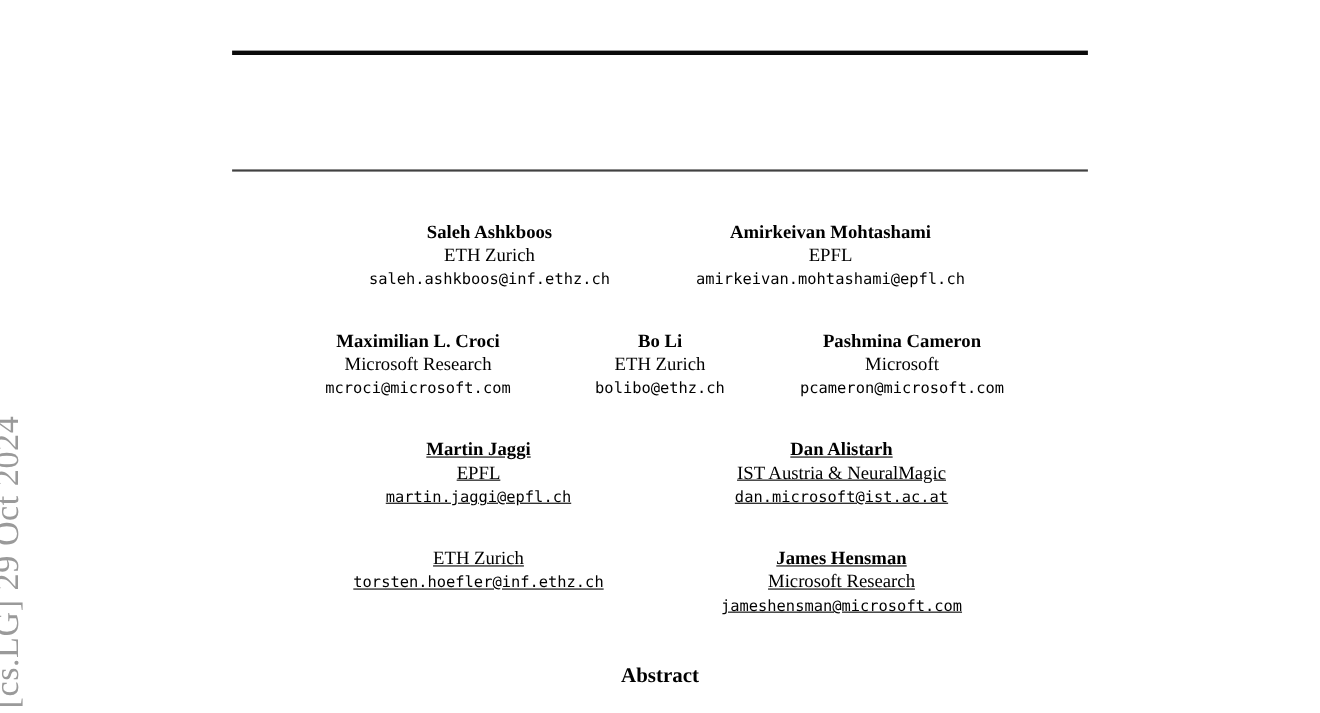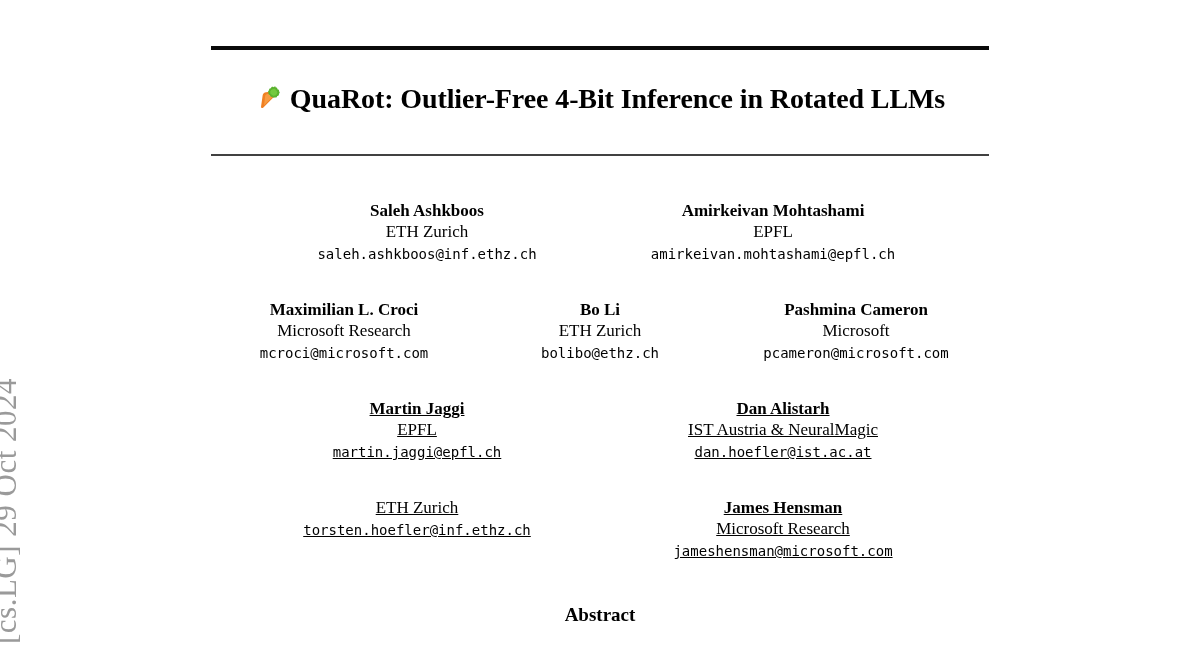--- a/index.html
+++ b/index.html
@@ -100,21 +100,20 @@
     position: absolute;
     left: 0;
     top: 200px;
     width: 778px;
   }
   .author-row {
     display: flex;
     justify-content: center;
     align-items: flex-start;
     margin-bottom: 34px;
-    gap: 36px;
   }
   .author-row.r1 { padding: 0 12px; }
   .author-block {
     text-align: center;
     line-height: 1;
   }
   .a-name {
     font-family: "Liberation Serif", "DejaVu Serif", serif;
     font-weight: bold;
     font-size: 17px;
@@ -159,33 +158,20 @@
 <body>
 
 <div id="arxiv-stamp">
   <div class="vtext">[cs.LG]  29 Oct 2024</div>
 </div>
 
 <div id="paper">
 
   <div class="rule-thick"></div>
 
-  <div id="title-row">
-    <span id="carrot-icon">
-      <svg viewBox="0 0 32 32" width="26" height="26" aria-hidden="true">
-
-        <path d="M22.6 9.6 C24.4 11.4 24.0 14.0 21.6 16.4 L10.0 28.0 C9.0 29.0 7.2 28.2 7.4 26.8 L9.4 13.0 C9.7 10.8 11.4 9.2 13.6 8.9 L18.2 8.3 C19.9 8.1 21.5 8.5 22.6 9.6 Z" fill="#f08023"></path>
-        <path d="M21.0 11.2 C22.2 12.4 21.9 14.2 20.2 15.9 L11.2 24.9 L12.4 14.1 C12.6 12.5 13.8 11.3 15.4 11.1 L18.6 10.7 C19.5 10.6 20.4 10.6 21.0 11.2 Z" fill="#f79c42"></path>
-
-        <path d="M24.8 3.0 c1.5-.5 2.9 .6 2.7 2.1 1.6-.2 2.6 1.3 1.9 2.7 1.4 .6 1.4 2.5 .0 3.1 .6 1.4-.6 2.9-2.1 2.6 .1 1.5-1.6 2.4-2.8 1.5-.9 1.2-2.8 .9-3.3-.5-1.4 .6-2.9-.6-2.7-2.1-1.5 .1-2.5-1.5-1.7-2.8-1.2-.9-.9-2.8 .6-3.2-.4-1.5 .9-2.8 2.3-2.4 .2-1.5 1.9-2.2 3.1-1.3 .6-1.0 1.9-1.2 2.7-.5 Z" fill="#5ab22e"></path>
-        <path d="M24.0 5.4 c.9-.3 1.8 .4 1.7 1.3 1.0-.1 1.6 .8 1.2 1.7 .9 .4 .9 1.6 .0 1.9 .4 .9-.4 1.8-1.3 1.6 .1 .9-1.0 1.5-1.7 .9-.6 .8-1.8 .6-2.1-.3-.9 .4-1.8-.4-1.7-1.3-.9 .1-1.5-.9-1.0-1.7-.8-.6-.6-1.8 .4-2.0-.3-.9 .6-1.8 1.4-1.5 .1-.9 1.2-1.4 1.9-.8 .4-.6 1.2-.7 1.6-.3 Z" fill="#74c93e"></path>
-      </svg>
-    </span>
-    <span id="title-text">QuaRot: Outlier-Free 4-Bit Inference in Rotated LLMs</span>
-  </div>
 
   <div class="rule-thin"></div>
 
   <div id="authors">
 
     <div class="author-row row-2col r1">
       <div class="author-block">
         <div class="a-name">Saleh Ashkboos</div>
         <div class="a-affil">ETH Zurich</div>
         <div class="a-email">saleh.ashkboos@inf.ethz.ch</div>
@@ -217,21 +203,21 @@
 
     <div class="author-row row-2col-wide">
       <div class="author-block">
         <div class="a-name">Martin Jaggi</div>
         <div class="a-affil">EPFL</div>
         <div class="a-email">martin.jaggi@epfl.ch</div>
       </div>
       <div class="author-block">
         <div class="a-name">Dan Alistarh</div>
         <div class="a-affil">IST Austria &amp; NeuralMagic</div>
-        <div class="a-email">dan.hoefler@ist.ac.at</div>
+        <div class="a-email">dan.microsoft@ist.ac.at</div>
       </div>
     </div>
 
     <div class="author-row row-2col-wide">
       <div class="author-block">
         <div class="a-affil">ETH Zurich</div>
         <div class="a-email">torsten.hoefler@inf.ethz.ch</div>
       </div>
       <div class="author-block">
         <div class="a-name">James Hensman</div>

